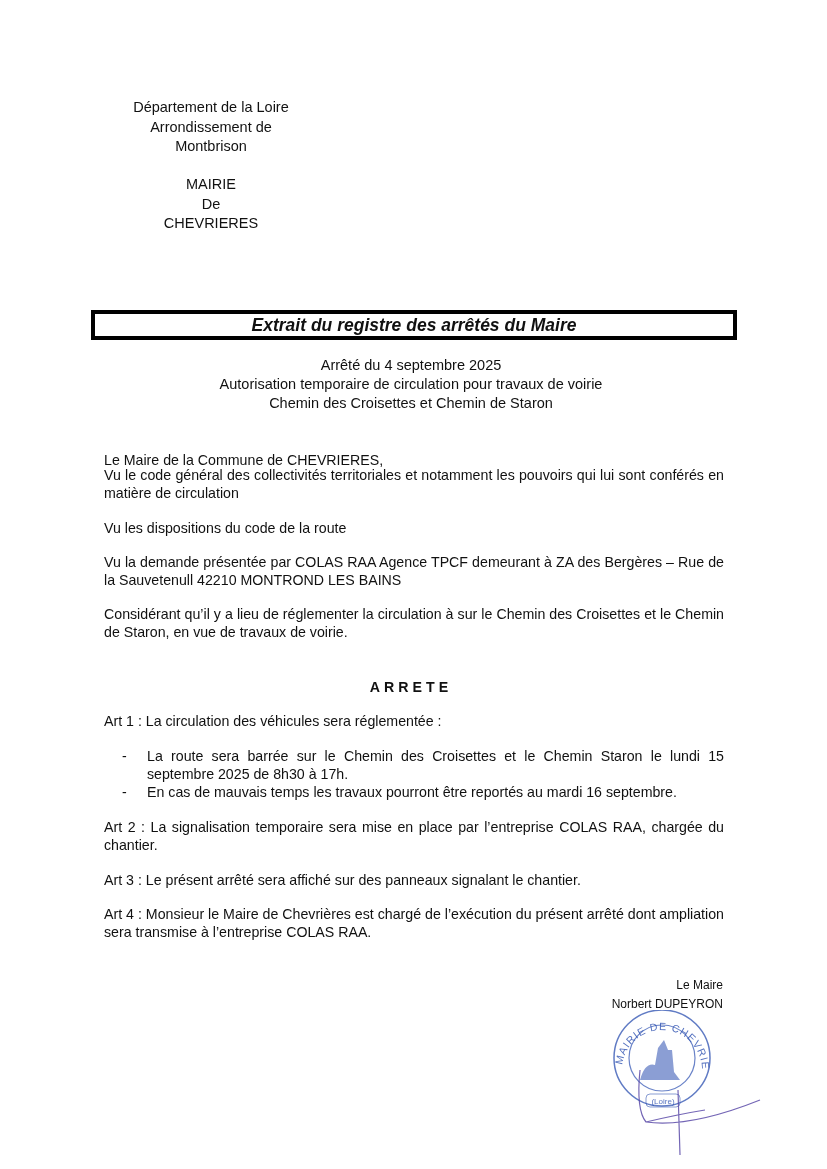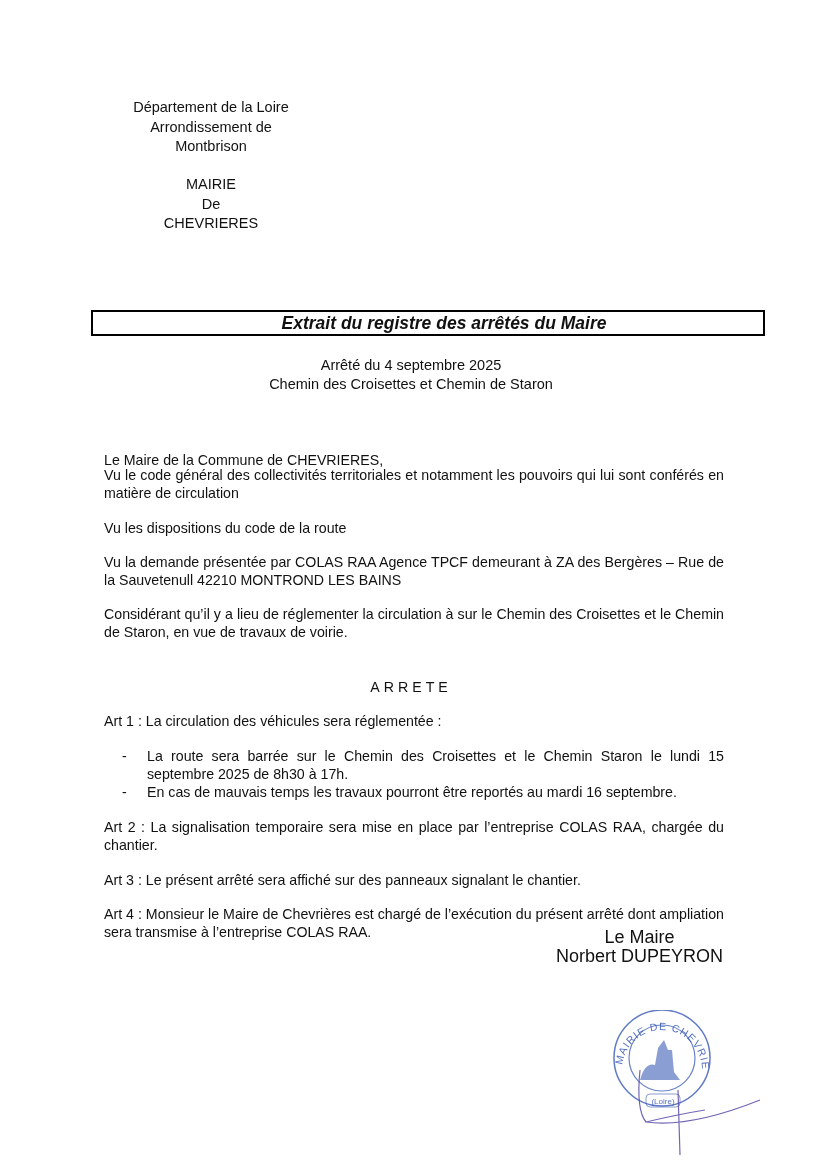--- a/index.html
+++ b/index.html
@@ -6,36 +6,36 @@
   body { width:827px; height:1169px; position:relative; overflow:hidden;
          font-family:"Liberation Sans", sans-serif; color:#111; }
   .page { position:absolute; left:0; top:0; width:827px; height:1169px; }
 
   .header-block { position:absolute; left:100px; top:98px; width:222px; text-align:center;
                   font-size:14.5px; line-height:19.5px; }
   .mairie-block { position:absolute; left:100px; top:175px; width:222px; text-align:center;
                   font-weight:normal; font-size:14.5px; line-height:19.5px; }
 
   .title-box { position:absolute; left:91px; top:310px; width:638px; height:22px;
-               border:2px solid #000000; text-align:center;
-               font-style:italic; font-weight:bold; font-size:17.5px; line-height:22px;padding-left:32px; }
+               border:4px solid #000000; text-align:center;
+               font-style:italic; font-weight:bold; font-size:17.5px; line-height:22px; }
 
   .arrete-heading { position:absolute; left:91px; top:356px; width:640px; text-align:center;
                     font-weight:normal; font-size:14.5px; line-height:19px; }
 
   .body-text { position:absolute; left:104px; width:620px; font-size:14.2px; line-height:17.8px;
                text-align:justify; }
   .center-bold { position:absolute; left:91px; width:640px; text-align:center;
-                 font-weight:normal; font-size:14.2px; letter-spacing:4px; }
+                 font-weight:bold; font-size:14.2px; letter-spacing:4px; }
 
   .bullet-list { position:absolute; left:118px; width:606px; font-size:14.2px; line-height:17.8px; margin:0; padding:0; list-style:none; }
   .bullet-list li { position:relative; padding-left:29px; text-align:justify; }
   .bullet-list li .dash { position:absolute; left:4px; top:0; }
 
-  .signature { position:absolute; right:104px; top:928px; text-align:center; font-size:18px; line-height:18.5px; }
+  .signature { position:absolute; right:104px; top:976px; text-align:right; font-size:12px; line-height:18.5px; }
   .stamp { position:absolute; left:600px; top:1010px; width:180px; height:160px; }
 </style>
 </head>
 <body>
 
 <div class="page">
 
   <div class="header-block">
     <div>Département de la Loire</div>
     <div>Arrondissement de</div>
@@ -45,20 +45,21 @@
   <div class="mairie-block">
     <div>MAIRIE</div>
     <div>De</div>
     <div>CHEVRIERES</div>
   </div>
 
   <div class="title-box">Extrait du registre des arrêtés du Maire</div>
 
   <div class="arrete-heading">
     <div>Arrêté du 4 septembre 2025</div>
+    <div>Autorisation temporaire de circulation pour travaux de voirie</div>
     <div>Chemin des Croisettes et Chemin de Staron</div>
   </div>
 
   <div class="body-text" style="top:452px;">Le Maire de la Commune de CHEVRIERES,</div>
   <div class="body-text" style="top:467px;">Vu le code général des collectivités territoriales et notamment les pouvoirs qui lui sont conférés en matière de circulation</div>
   <div class="body-text" style="top:520px;">Vu les dispositions du code de la route</div>
   <div class="body-text" style="top:554px;">Vu la demande présentée par COLAS RAA Agence TPCF demeurant à ZA des Bergères – Rue de la Sauvetenull 42210 MONTROND LES BAINS</div>
   <div class="body-text" style="top:606px;">Considérant qu’il y a lieu de réglementer la circulation à sur le Chemin des Croisettes et le Chemin de Staron, en vue de travaux de voirie.</div>
 
   <div class="center-bold" style="top:679px;">ARRETE</div>

